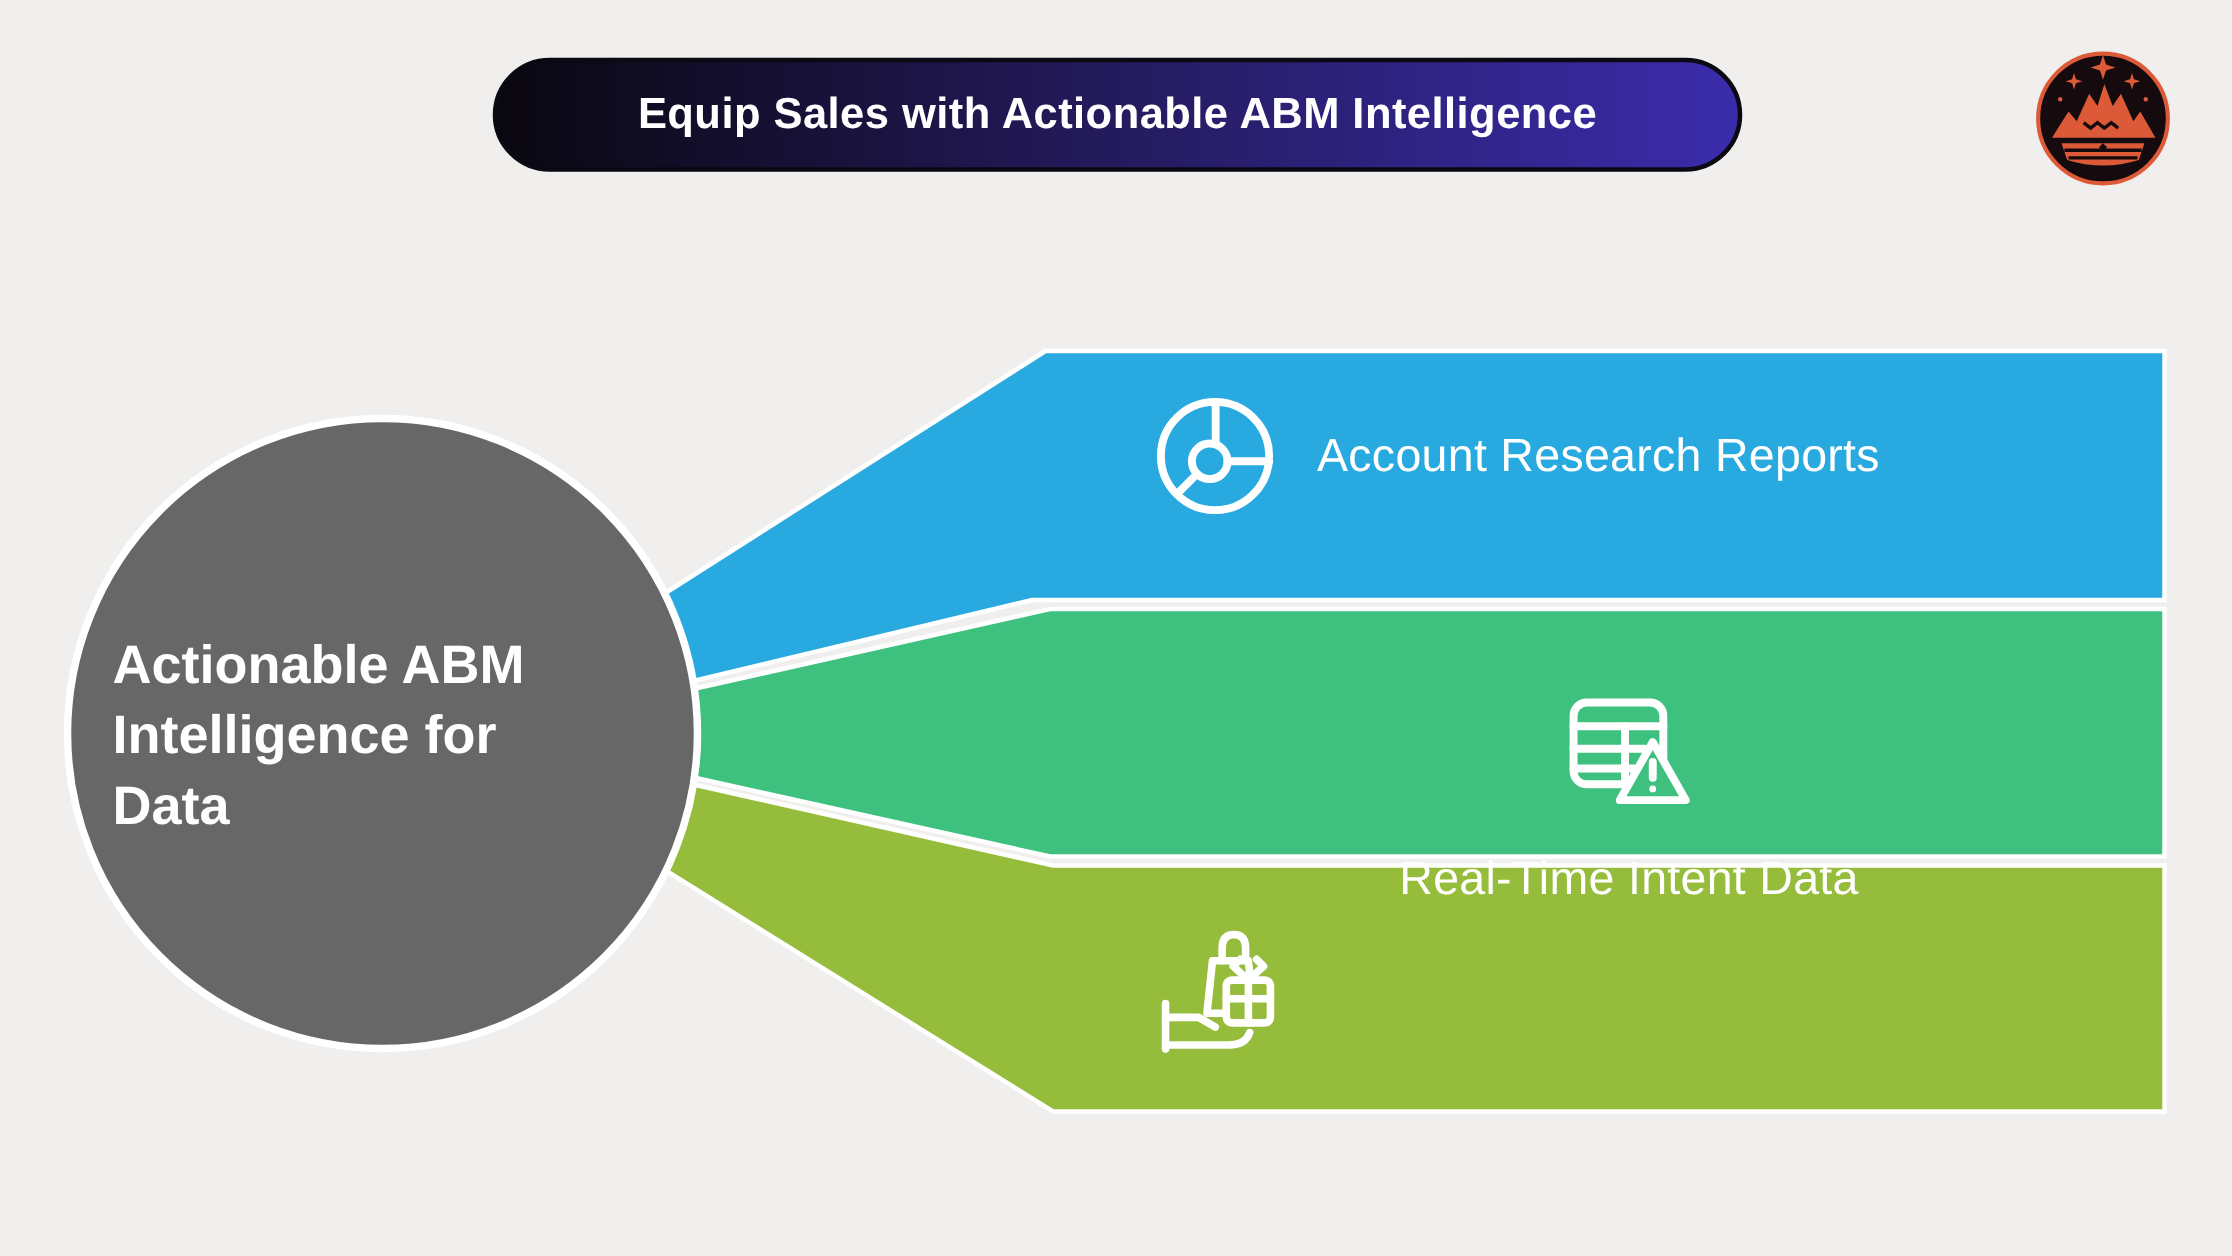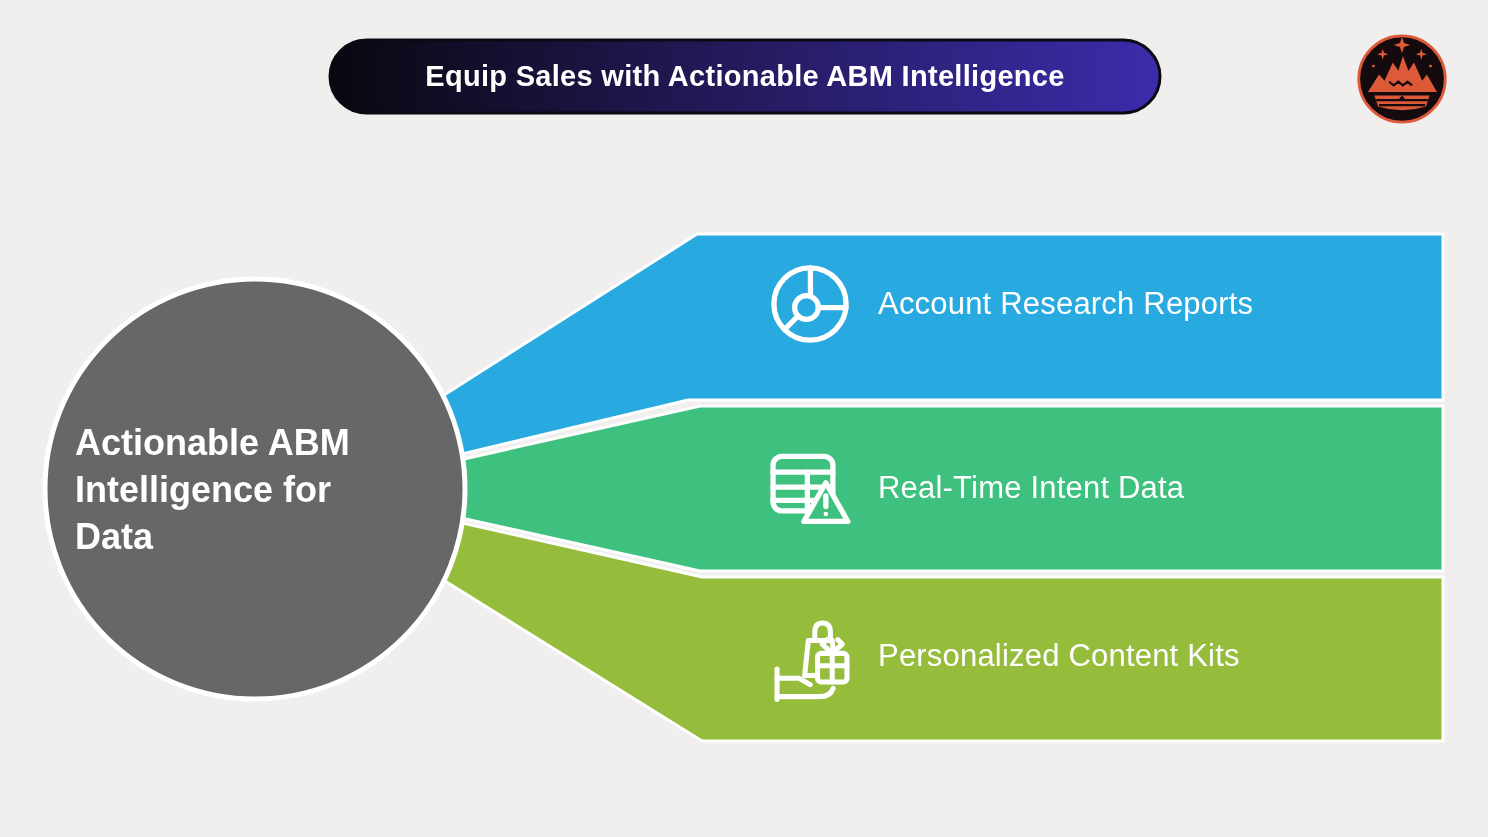--- a/index.html
+++ b/index.html
@@ -28,21 +28,21 @@
 
   
   .branch-row{
     position:absolute;left:766px;width:640px;height:88px;
     display:flex;align-items:center;gap:24px;color:#fff;
   }
   .branch-row .label{
     font-size:31px;font-weight:400;letter-spacing:.2px;white-space:nowrap;
   }
   .branch-row.r1{top:260px;}
-  .branch-row.r2{top:444px;}
+  .branch-row.r2{top:456px;flex-direction:column;}
   .branch-row.r3{top:612px;}
   .icon-box{width:88px;height:88px;flex:0 0 88px;}
 
   .logo-box{position:absolute;left:1356px;top:33px;width:92px;height:92px;}
 </style>
 </head>
 <body style="background: rgb(240, 239, 238);">
 
 <div class="stage">
 
@@ -136,16 +136,15 @@
         <path d="M42,69 L46,31 H72 L76,69 Z"></path>
         <path d="M53,31 V22 Q53,12 61.5,12 Q70,12 70,22 V31"></path>
 
         <rect x="56" y="45" width="32" height="31" rx="4" fill="#95bc3a"></rect>
         <line x1="56" y1="58.5" x2="88" y2="58.5"></line>
         <line x1="72" y1="45" x2="72" y2="76"></line>
         <path d="M72,45 L61,35 L66,30"></path>
         <path d="M72,45 L83,35 L78,30"></path>
       </svg>
     </div>
-    <div class="label">Personalized Content Kits</div>
   </div>
 
 </div>
 
 </body></html>

